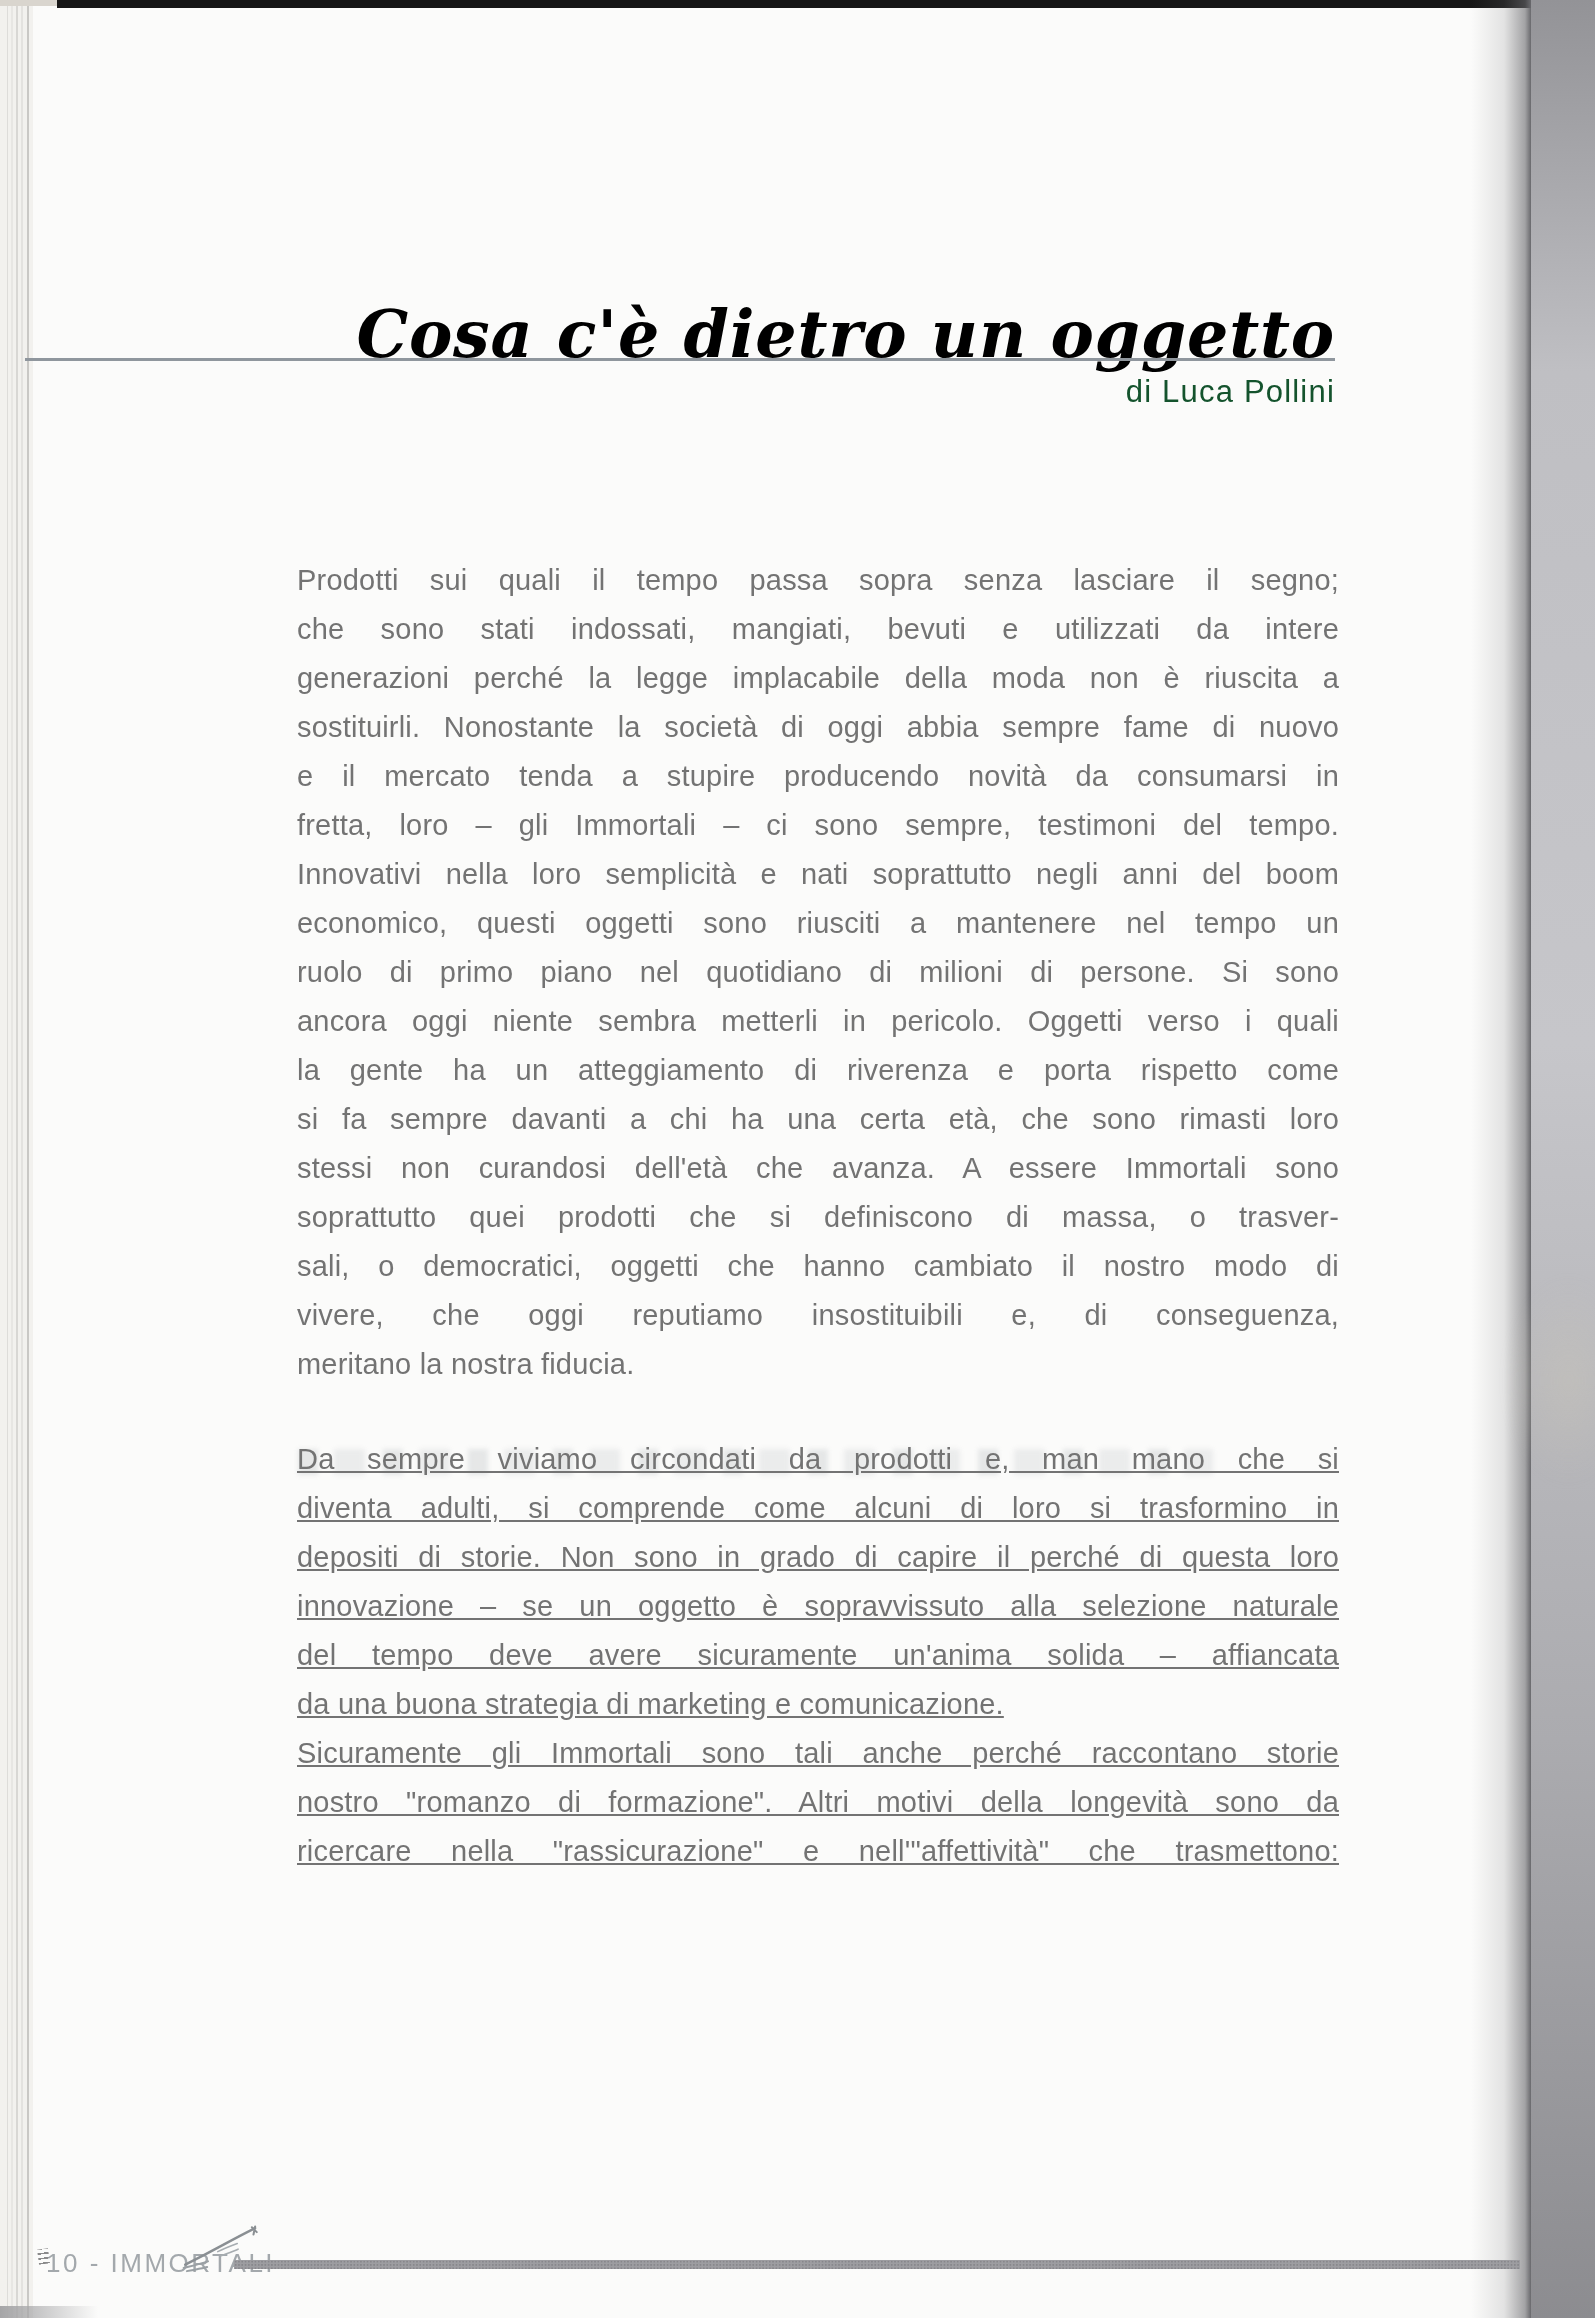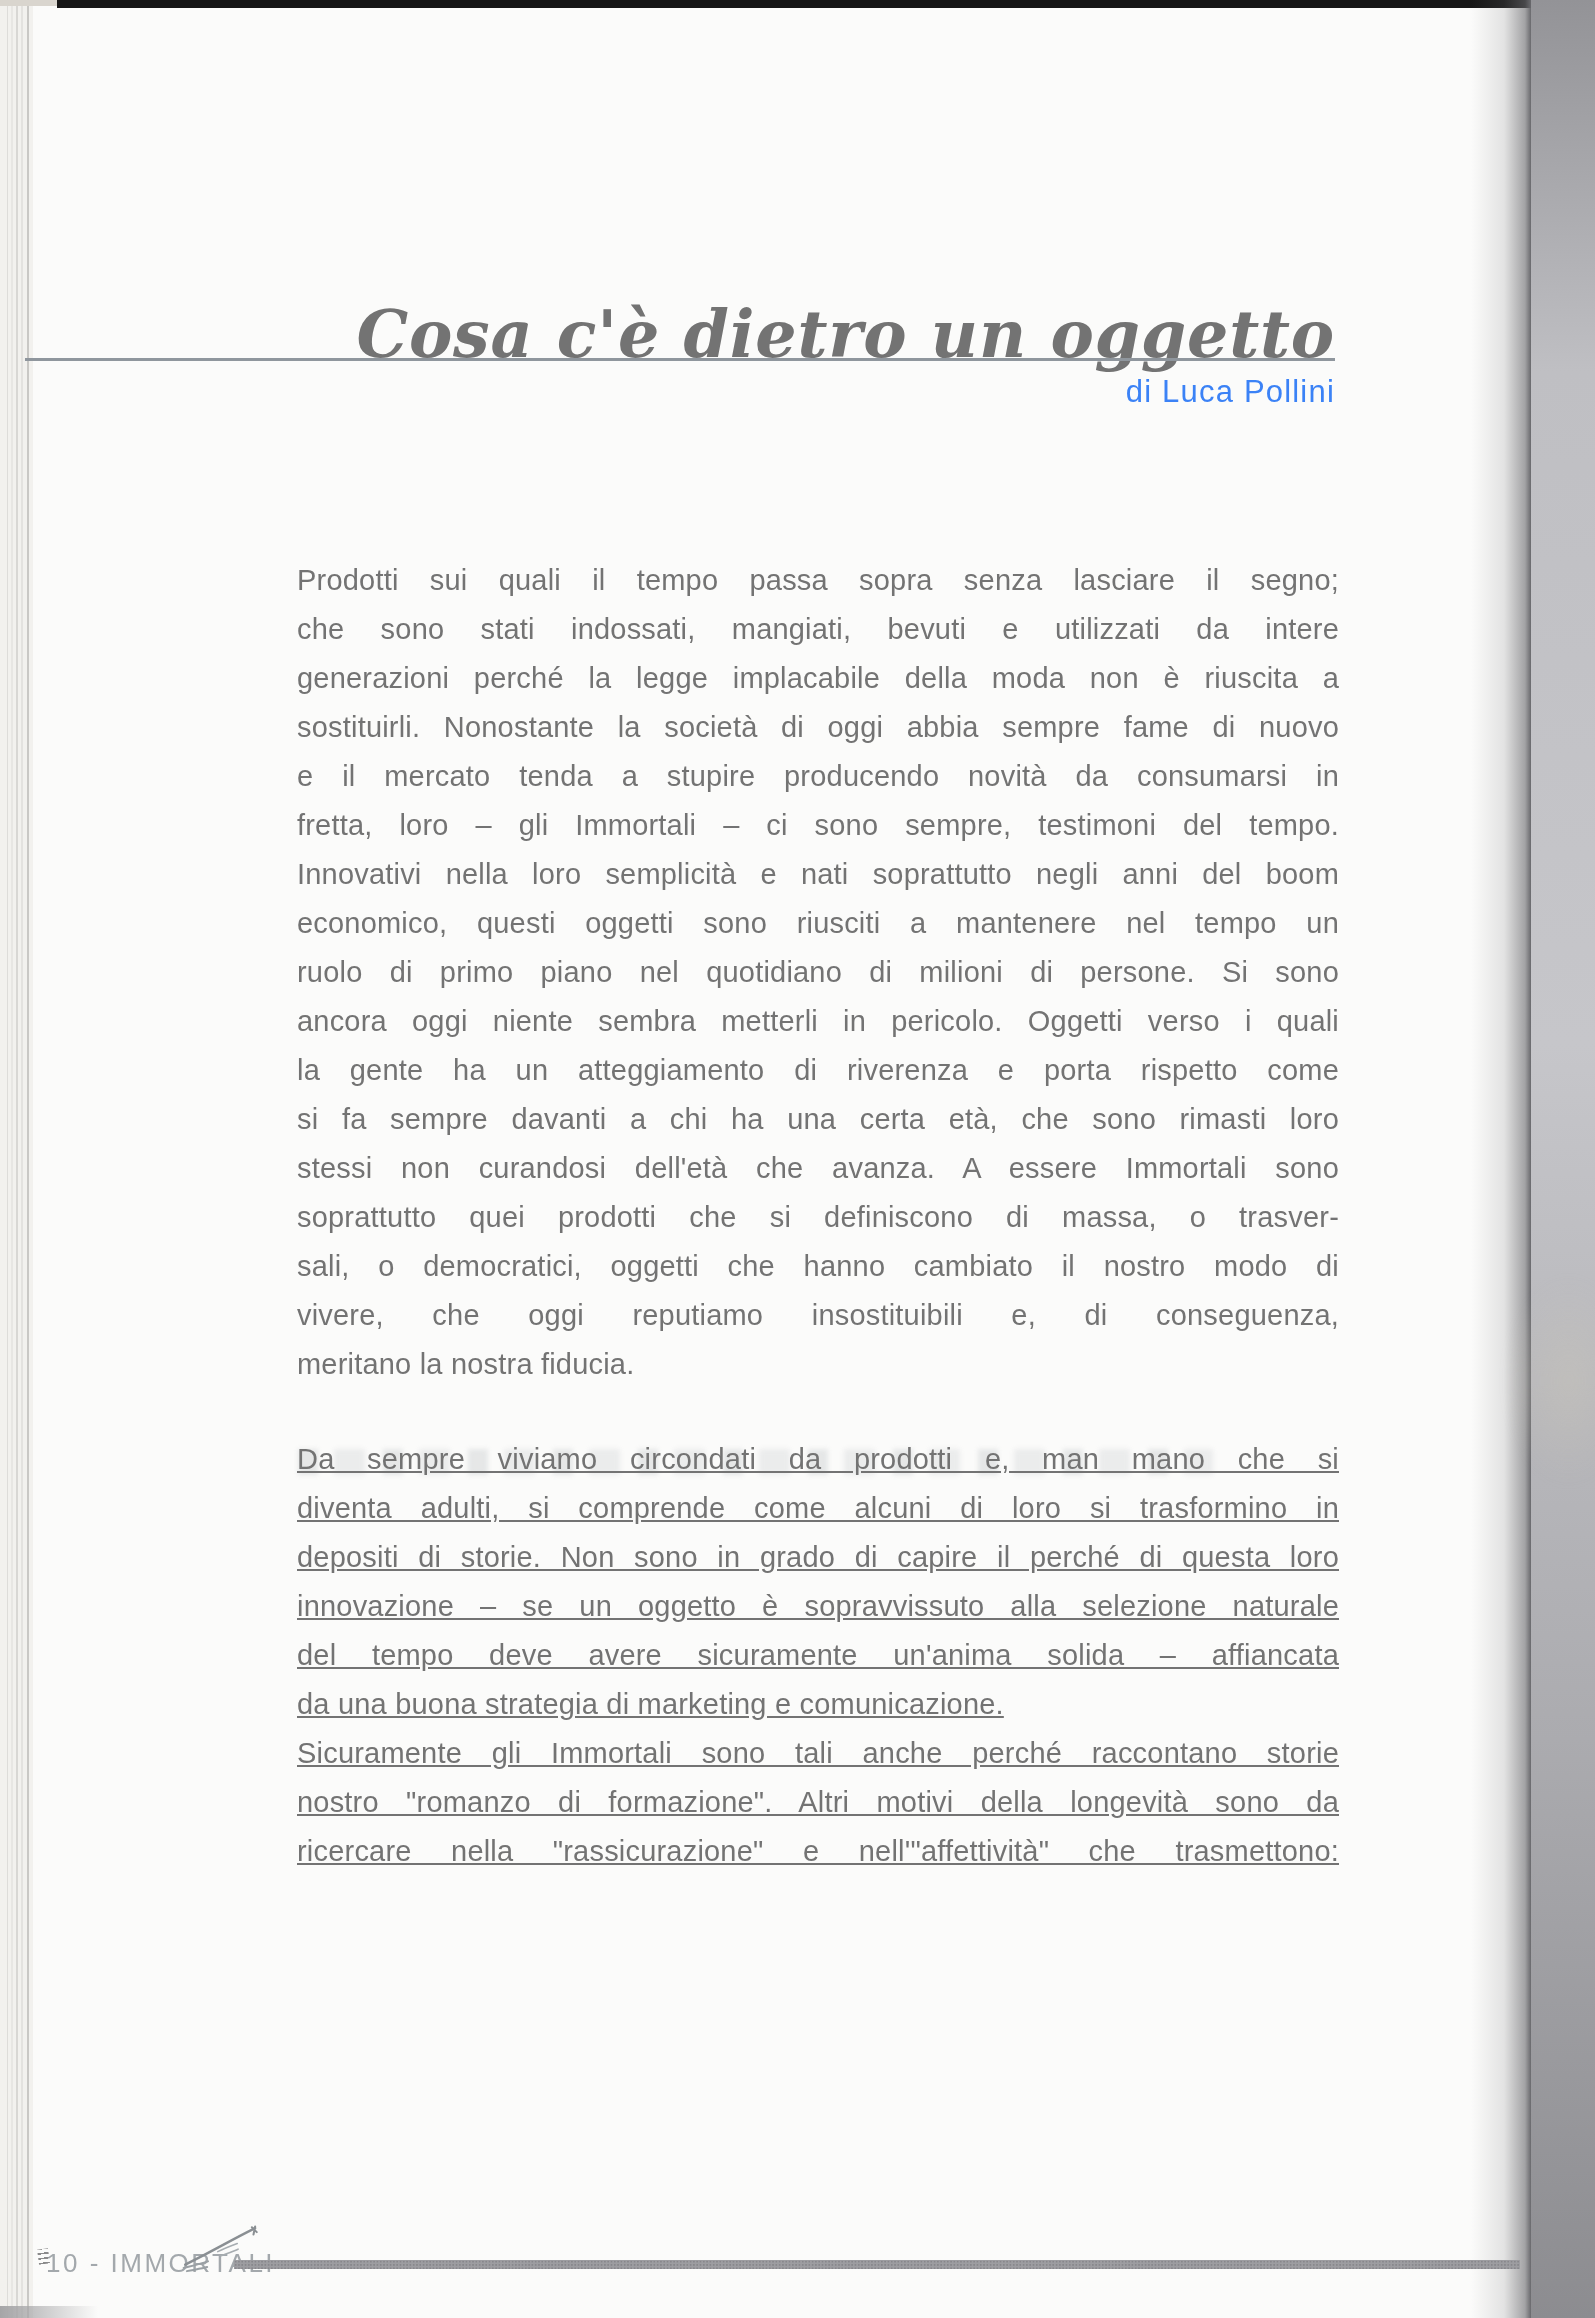--- a/index.html
+++ b/index.html
@@ -44,30 +44,30 @@
   }
   .edge-tick-mark {
     position:absolute; left:38px; top:2249px; width:11.4px; height:14.7px; opacity:.65;
     background:repeating-linear-gradient(0deg,#4d4d4f 0 1.6px, rgba(0,0,0,0) 1.6px 4.9px);
     transform:rotate(-8deg);
   }
   
   .page-title {
     position:absolute; top:255px; right:261px;
     font-family:"DejaVu Serif", serif; font-style:italic; font-weight:700;
-    font-size:65px; line-height:1.1; color:#737373; letter-spacing:0.8px;
+    font-size:65px; line-height:1.1; color:#000000; letter-spacing:0.8px;
     white-space:nowrap;
   }
   .title-underline {
     position:absolute; left:24.5px; top:358px; width:1310px; height:2.5px;
     background:#8f969d;
   }
   .byline {
     position:absolute; top:374px; right:261px;
-    font-size:31px; color:#3b82f6; letter-spacing:1.2px; white-space:nowrap;
+    font-size:31px; color:#14532d; letter-spacing:1.2px; white-space:nowrap;
   }
   
   .article {
     position:absolute; left:297px; top:556px; width:1042px;
     font-size:29px; line-height:49px; color:#737373; letter-spacing:0.2px;
   }
   .paragraph + .paragraph { margin-top:46px;text-decoration:underline; }
   .line { text-align:justify; text-align-last:justify; text-justify:inter-word; }
   .line.natural { text-align-last:left; }
   

